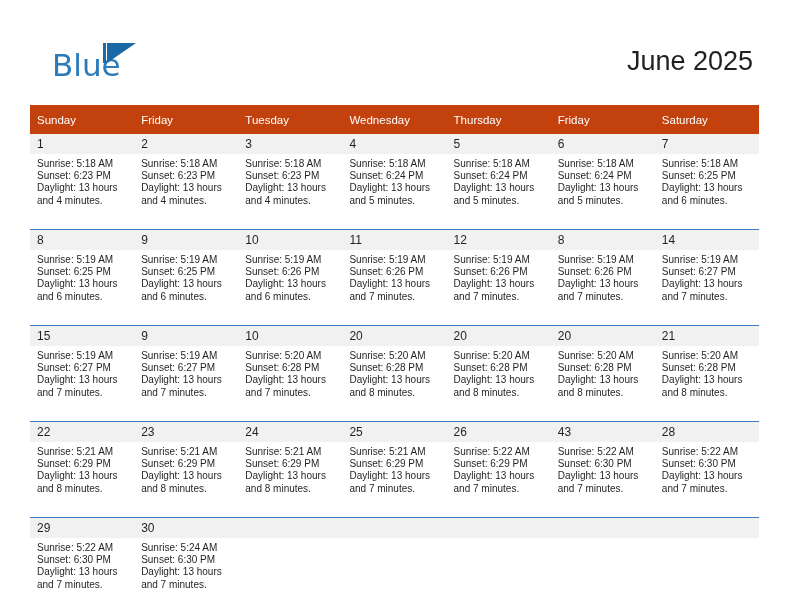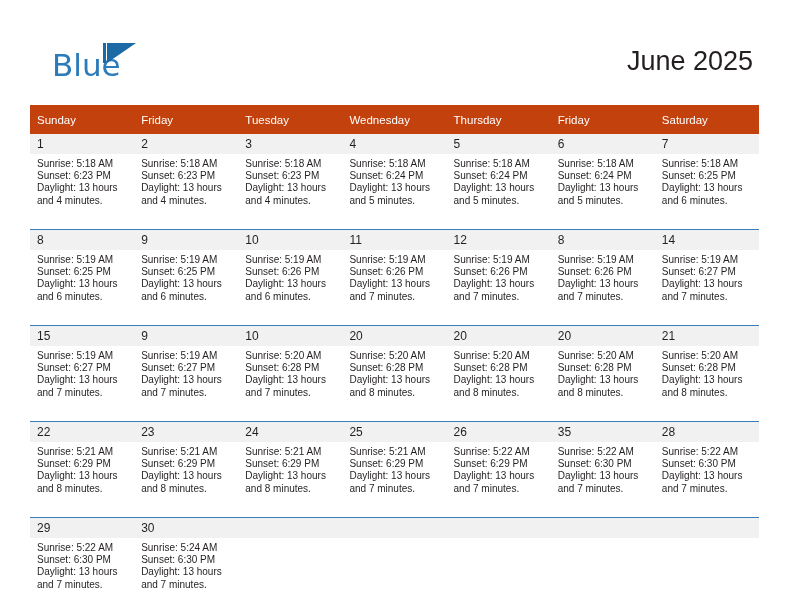--- a/index.html
+++ b/index.html
@@ -430,21 +430,21 @@
             </td>
             <td class="day-cell">
               <span class="daynum">26</span>
               <div class="dayinfo">
                 <div>Sunrise: 5:22 AM</div>
                 <div>Sunset: 6:29 PM</div>
                 <div class="daylight-line">Daylight: 13 hours and 7 minutes.</div>
               </div>
             </td>
             <td class="day-cell">
-              <span class="daynum">35</span>
+              <span class="daynum">43</span>
               <div class="dayinfo">
                 <div>Sunrise: 5:22 AM</div>
                 <div>Sunset: 6:30 PM</div>
                 <div class="daylight-line">Daylight: 13 hours and 7 minutes.</div>
               </div>
             </td>
             <td class="day-cell">
               <span class="daynum">28</span>
               <div class="dayinfo">
                 <div>Sunrise: 5:22 AM</div>

